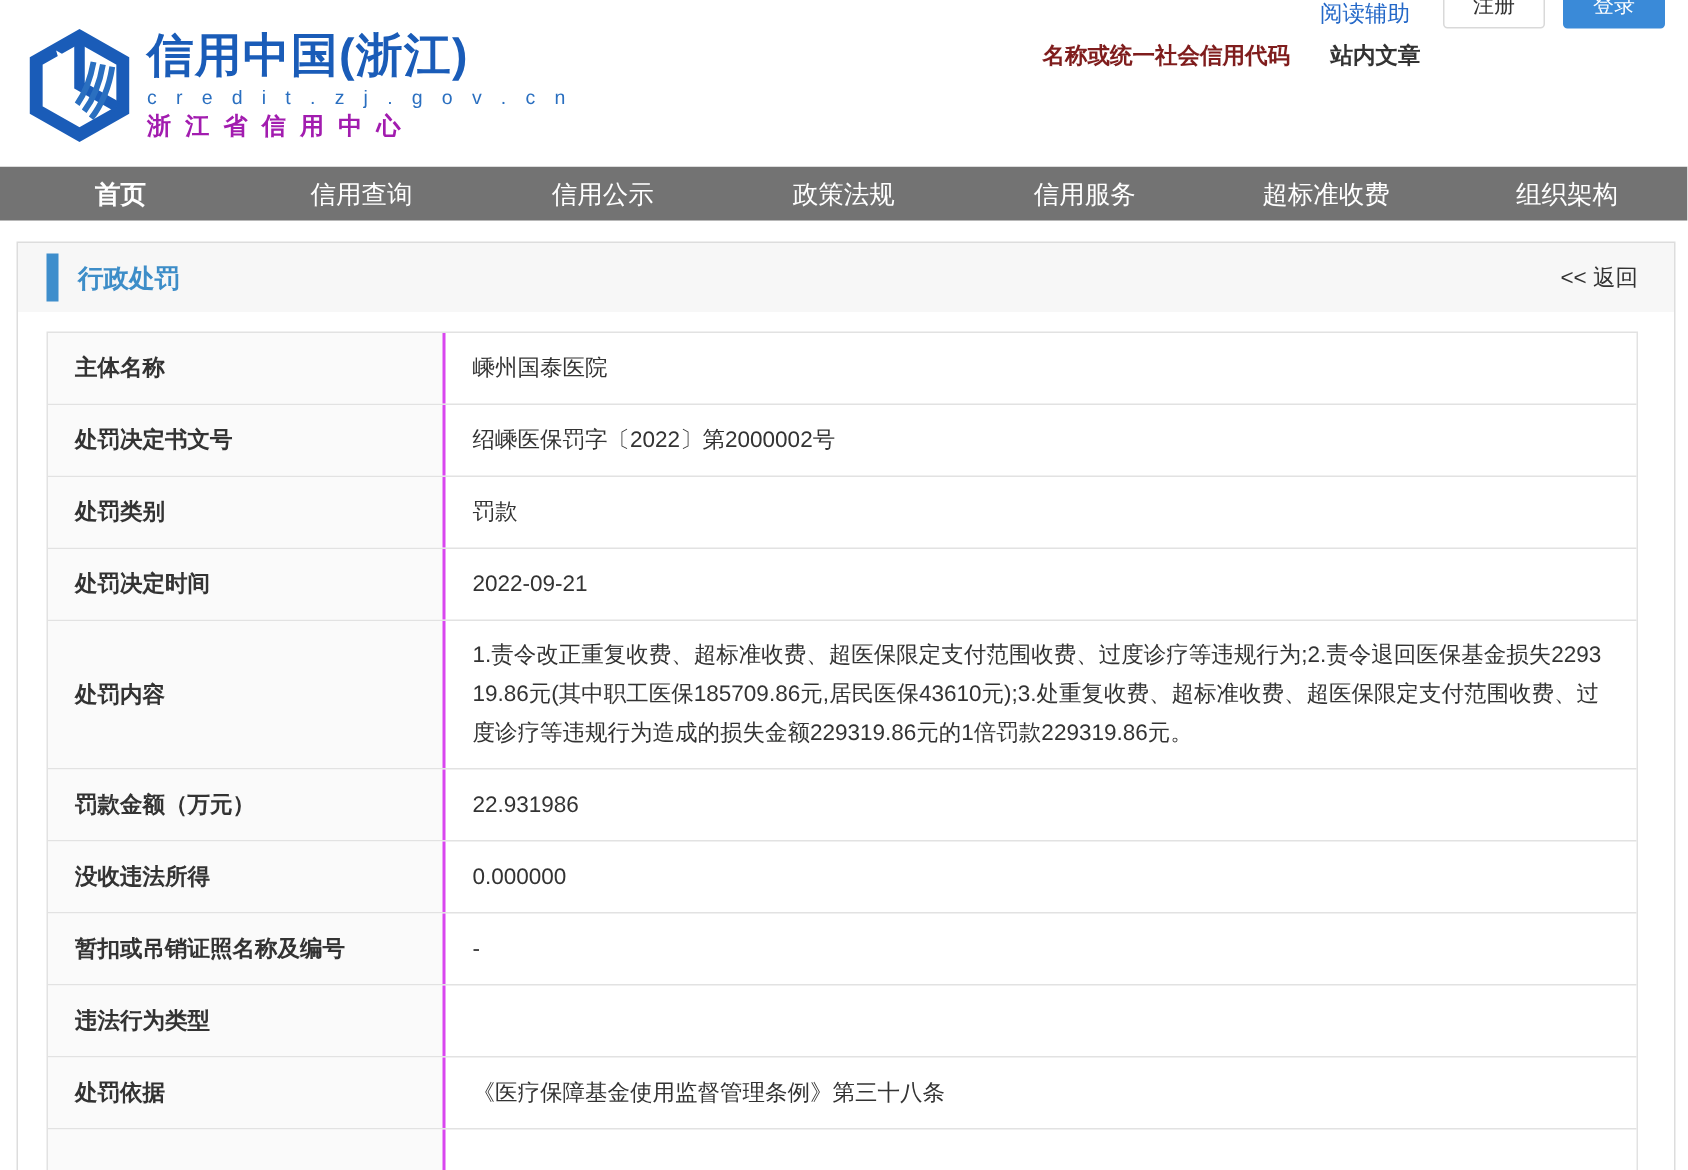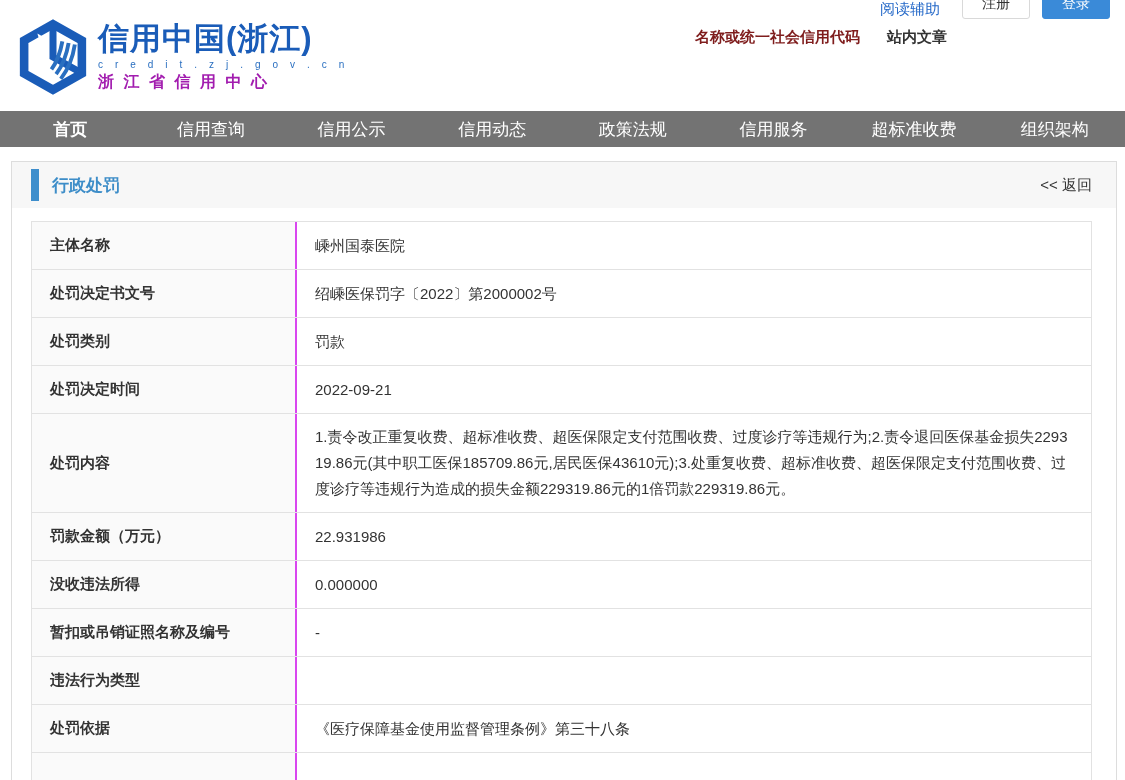--- a/index.html
+++ b/index.html
@@ -6,21 +6,21 @@
   html,body { width:1125px; height:780px; overflow:hidden; background:#fff;
     font-family:"Liberation Sans","DejaVu Sans",sans-serif; }
   body { position:relative; }
 
   
   .header { position:relative; height:111px; background:#fff; }
   .logo-wrap { position:absolute; left:14px; top:18px; display:flex; align-items:center; cursor:pointer; }
   .logo-icon { width:78px; height:78px; }
   .logo-text { margin-left:6px; }
   .logo-title { font-size:31px; font-weight:bold; color:#1a5cb8; line-height:1.15; letter-spacing:1px; }
-  .logo-domain { font-size:10px; color:#2a6fc0; letter-spacing:4.6px; margin-top:3px; }
+  .logo-domain { font-size:13px; color:#2a6fc0; letter-spacing:4.6px; margin-top:3px; }
   .logo-sub { font-size:16px; font-weight:bold; color:#a21caf; letter-spacing:9.5px; margin-top:2px; }
 
   .top-actions { position:absolute; right:15px; top:0; display:flex; align-items:flex-end; }
   .reading-assist { color:#2468c8; font-size:15px; margin-top:-2px; cursor:pointer; }
   .btn { height:32px; line-height:30px; padding:0 19px; font-size:14px; border-radius:3px;
          margin-top:-13px; cursor:pointer; }
   .btn-register { background:#fff; border:1px solid #d9d9d9; color:#333; margin-left:22px; }
   .btn-login { background:#3a8ad8; border:1px solid #3a8ad8; color:#fff; margin-left:12px; }
 
   .search-tabs { position:absolute; left:695px; top:28px; display:flex; gap:27px;
@@ -97,21 +97,20 @@
 </div>
 
 <div class="nav">
 
     <a class="nav-item active">首页</a>
 
     <a class="nav-item">信用查询</a>
 
     <a class="nav-item">信用公示</a>
 
-    <a class="nav-item">信用动态</a>
 
     <a class="nav-item">政策法规</a>
 
     <a class="nav-item">信用服务</a>
 
     <a class="nav-item">超标准收费</a>
 
     <a class="nav-item">组织架构</a>
   </div>
 

